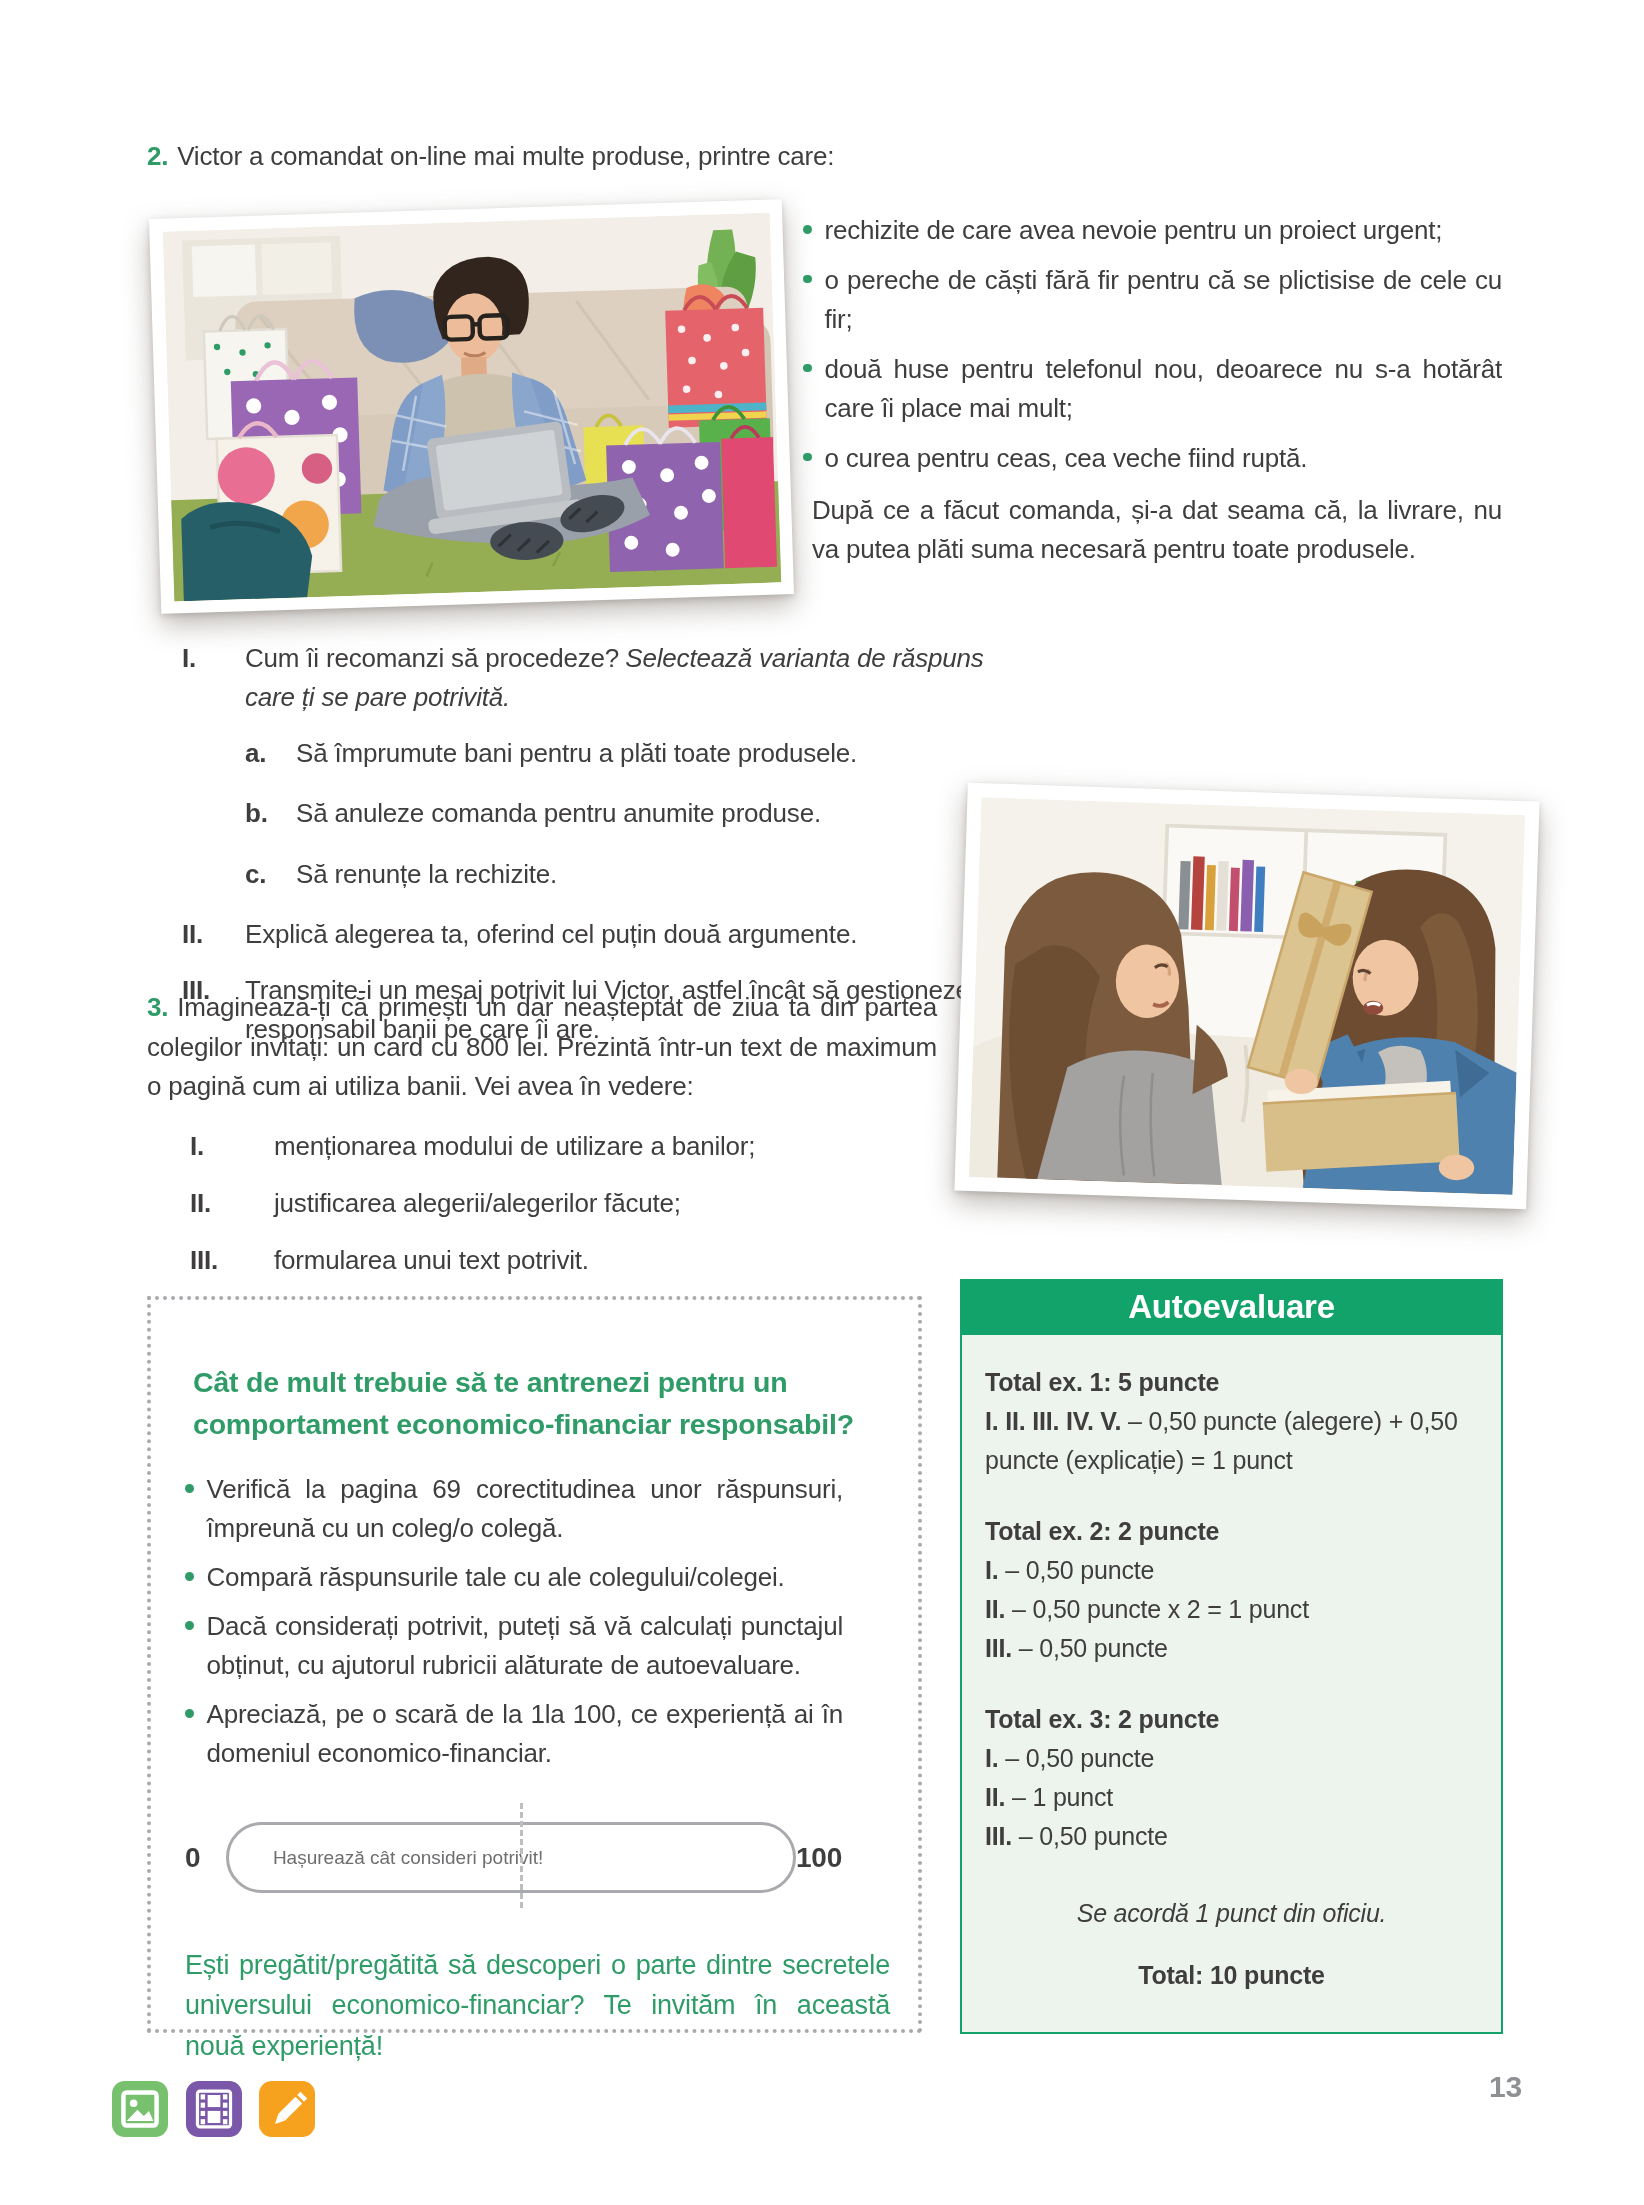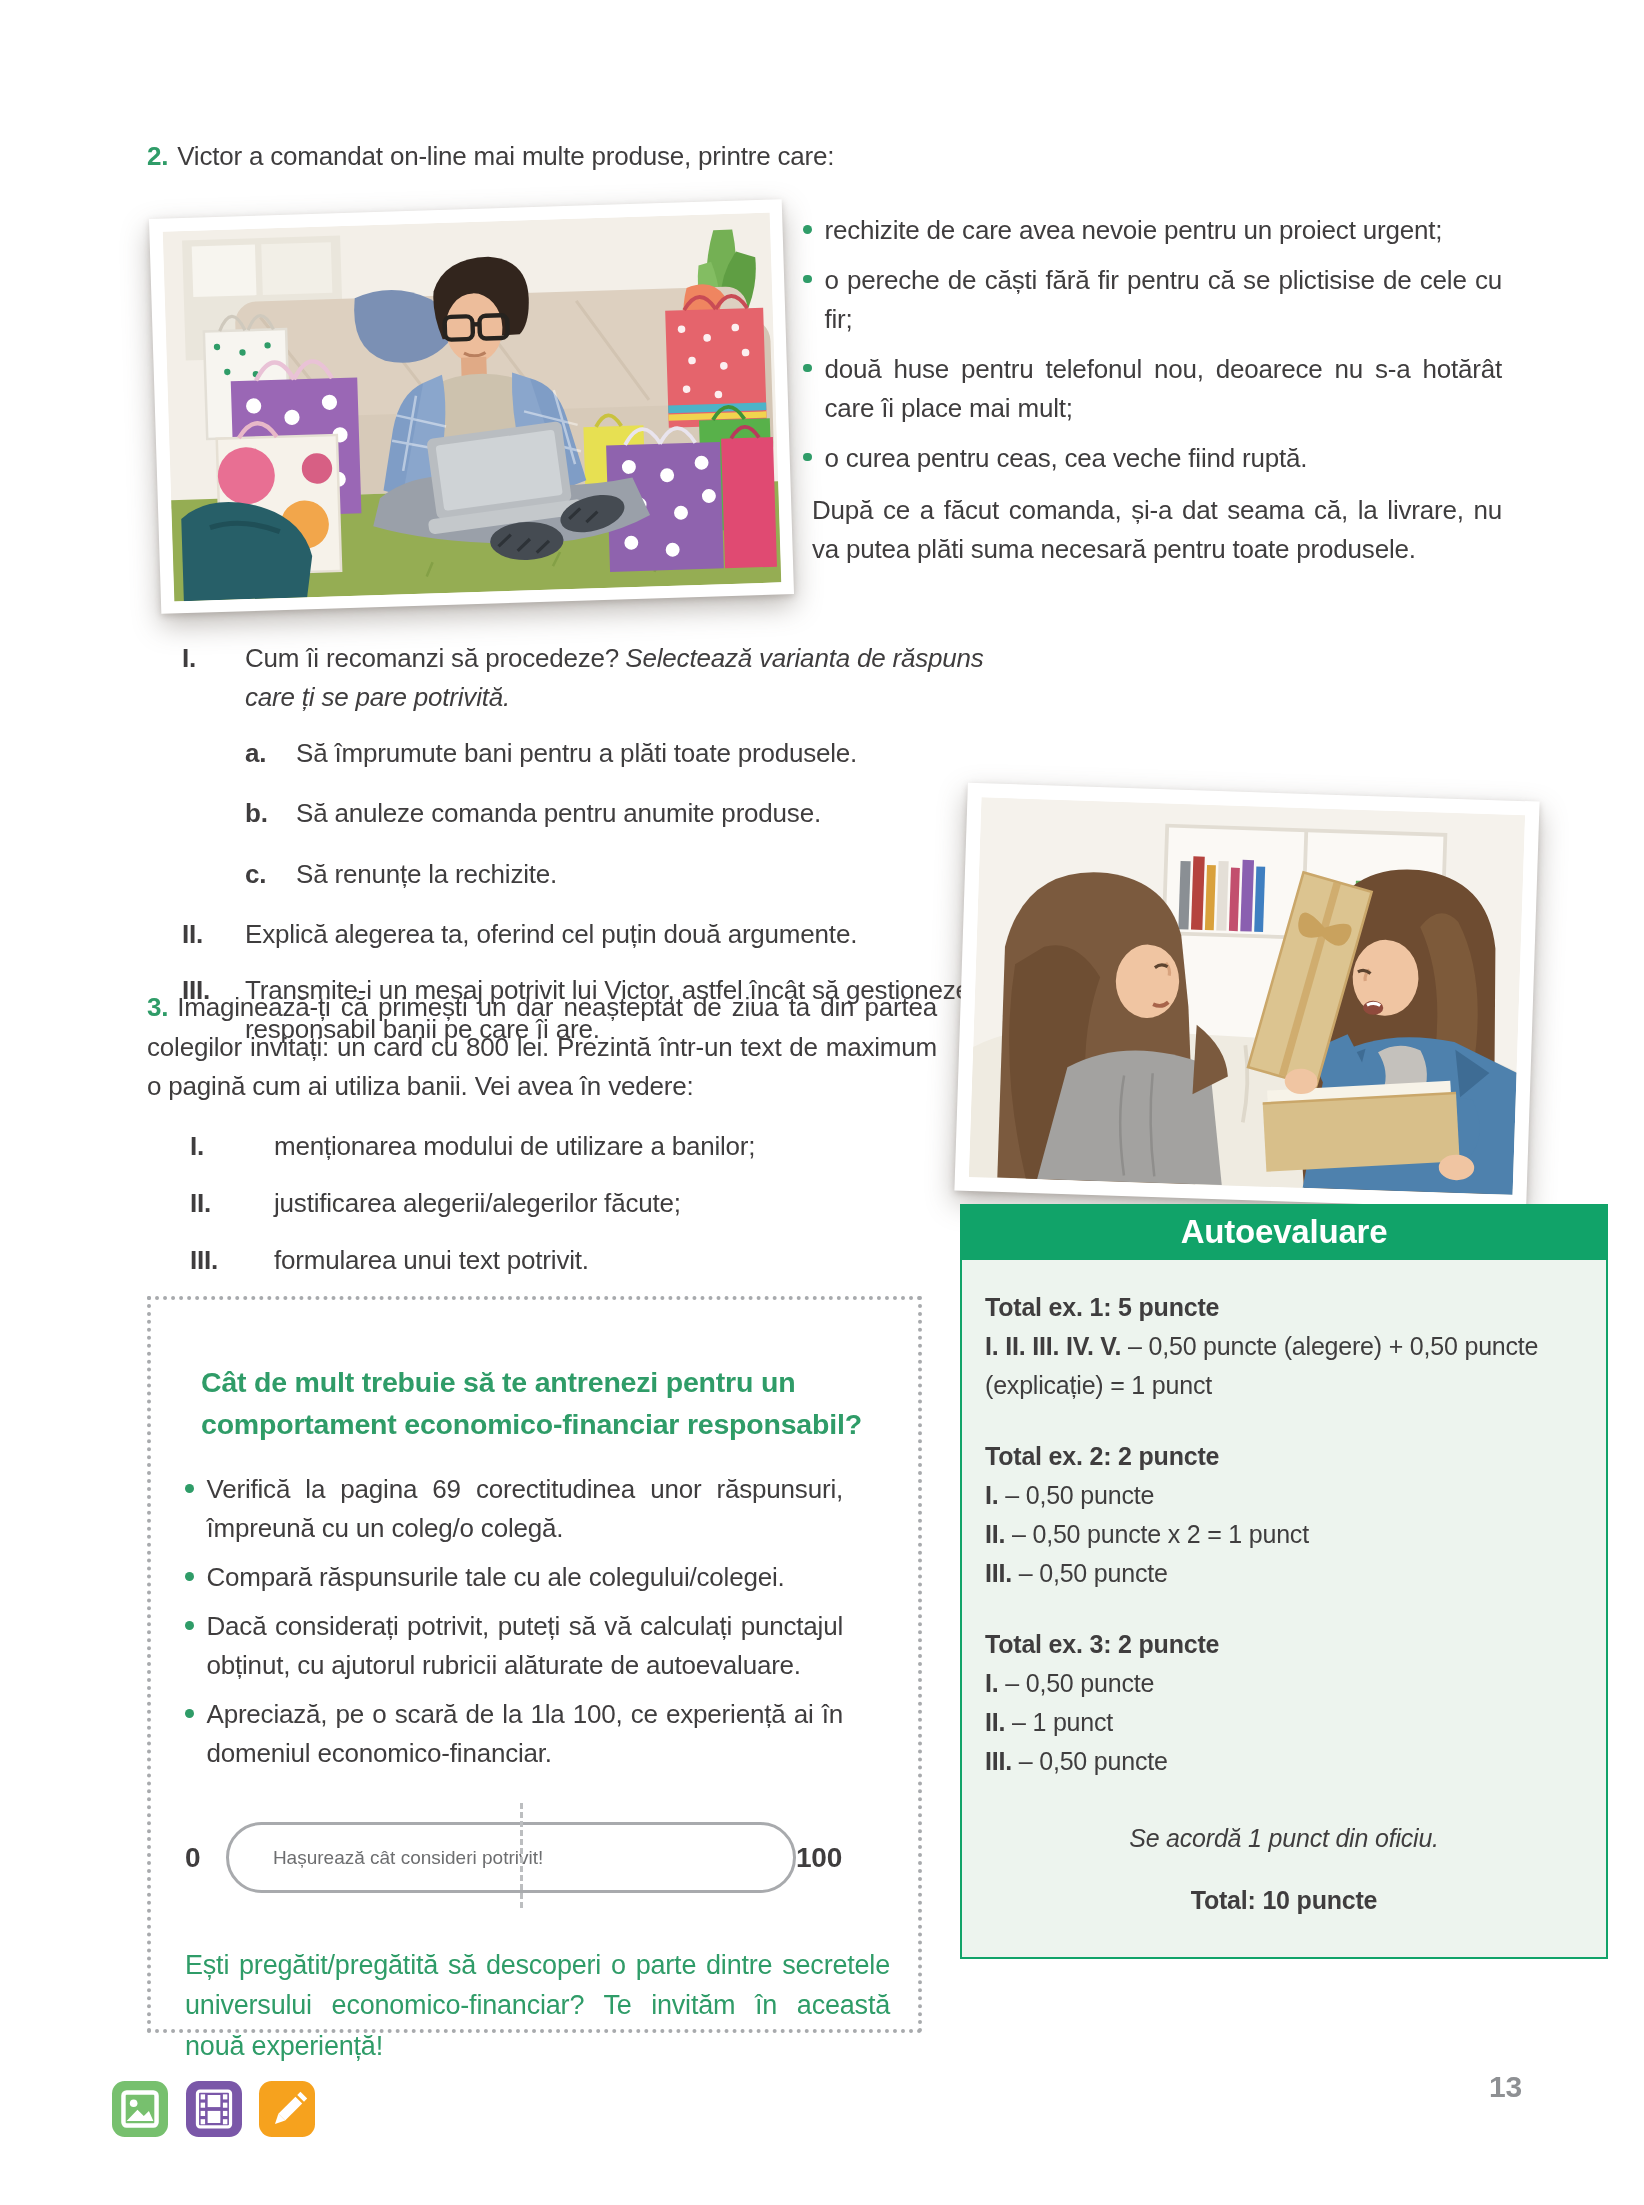--- a/index.html
+++ b/index.html
@@ -38,33 +38,33 @@
   .otext{flex:1;}
 
   .ex3-block{position:absolute;left:147px;top:981px;width:790px;font-size:26px;line-height:1.52;}
   .ex3-block .para{text-align:justify;margin-top:7px;}
   .ex3-items{margin-top:20px;}
   .ex3-items .rnum{flex:0 0 127px;padding-left:43px;}
   .ex3-items .rrow{margin-bottom:17.7px;}
 
   .dotted-box{position:absolute;left:147px;top:1296px;width:775px;height:737px;
               border:4.4px dotted var(--dot-gray);box-sizing:border-box;padding:37px 34px 0 34px;}
-  .green-title{margin-left:16px;width:709px;font-size:28.5px;line-height:1.5;color:var(--green);font-weight:bold;}
+  .green-title{margin-left:8px;width:709px;font-size:28.5px;line-height:1.5;color:var(--green);font-weight:bold;}
   .tb{margin:26.6px 0 0 39px;width:658px;}
   .tb li{padding-left:23px;margin-bottom:14px;font-size:26px;line-height:1.5;}
   .slider-zone{position:relative;margin-top:35px;height:100px;display:flex;align-items:center;}
   .dash{position:absolute;left:335px;top:-5px;height:105px;border-left:3.2px dashed #bcbec0;}
   .s-min{font-weight:bold;font-size:28px;flex:0 0 32px;}
   .pill{flex:0 0 570px;height:71px;border:3.8px solid var(--dot-gray);border-radius:38px;
         display:flex;align-items:center;margin-left:8.9px;box-sizing:border-box;background:#fff;}
   .pill-label{padding-left:44px;color:var(--gray);font-size:19px;letter-spacing:0;}
   .s-max{font-weight:bold;font-size:28px;}
   .closing{margin-top:37px;width:705px;font-size:27px;font-weight:normal;color:var(--green);line-height:1.5;text-align:justify;}
 
-  .sa{position:absolute;left:960px;top:1204px;width:648px;}
+  .sa{position:absolute;left:960px;top:1279px;width:543px;}
   .sa-head{height:56px;background:var(--green-bar);color:#fff;font-size:33px;font-weight:bold;
            display:flex;align-items:center;justify-content:center;}
   .sa-body{border:2.5px solid var(--green-bar);border-top:none;background:var(--green-bg);
            height:699px;box-sizing:border-box;padding:28px 23px;font-size:25px;line-height:1.55;}
   .sa-h{font-weight:bold;}
   .mt{margin-top:33px;}
   .sa-note{margin-top:39px;text-align:center;font-style:italic;}
   .sa-total{margin-top:23px;text-align:center;font-weight:bold;}
 
   .footer-icons{position:absolute;left:112px;top:2081px;display:flex;gap:17.7px;}

